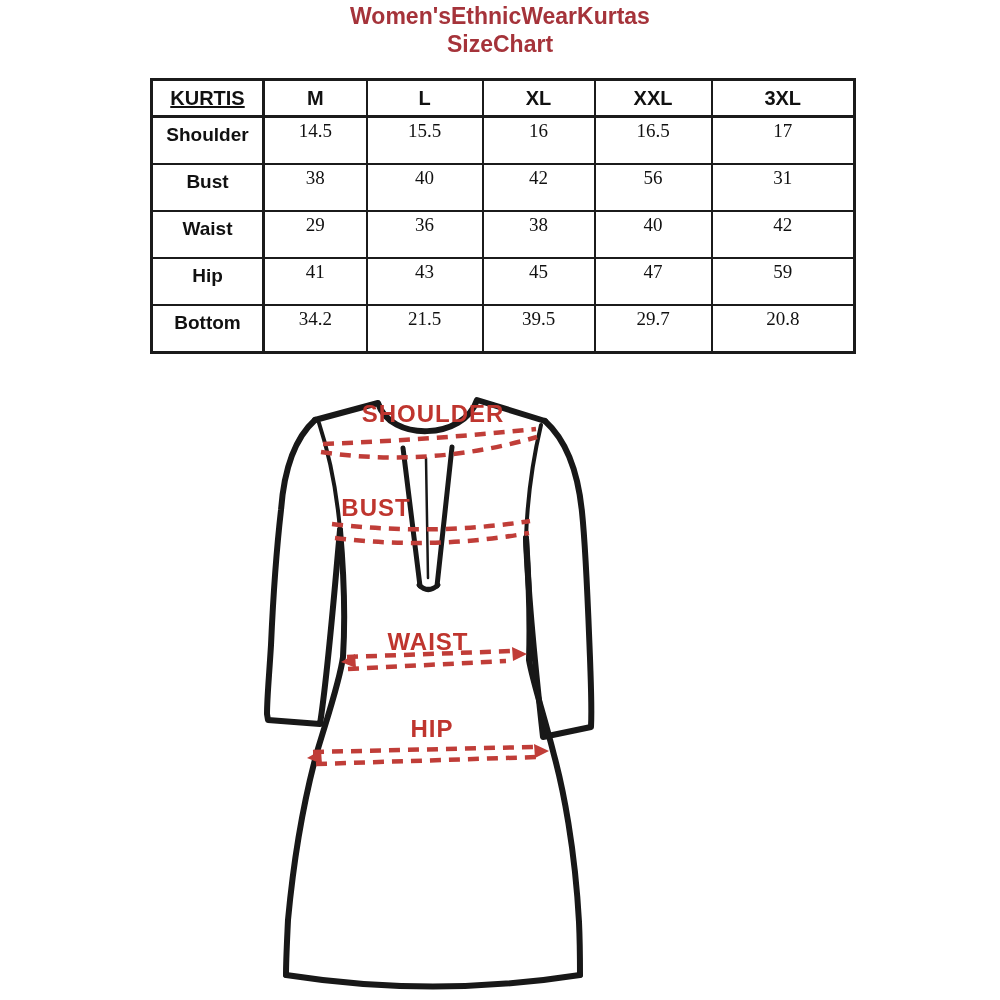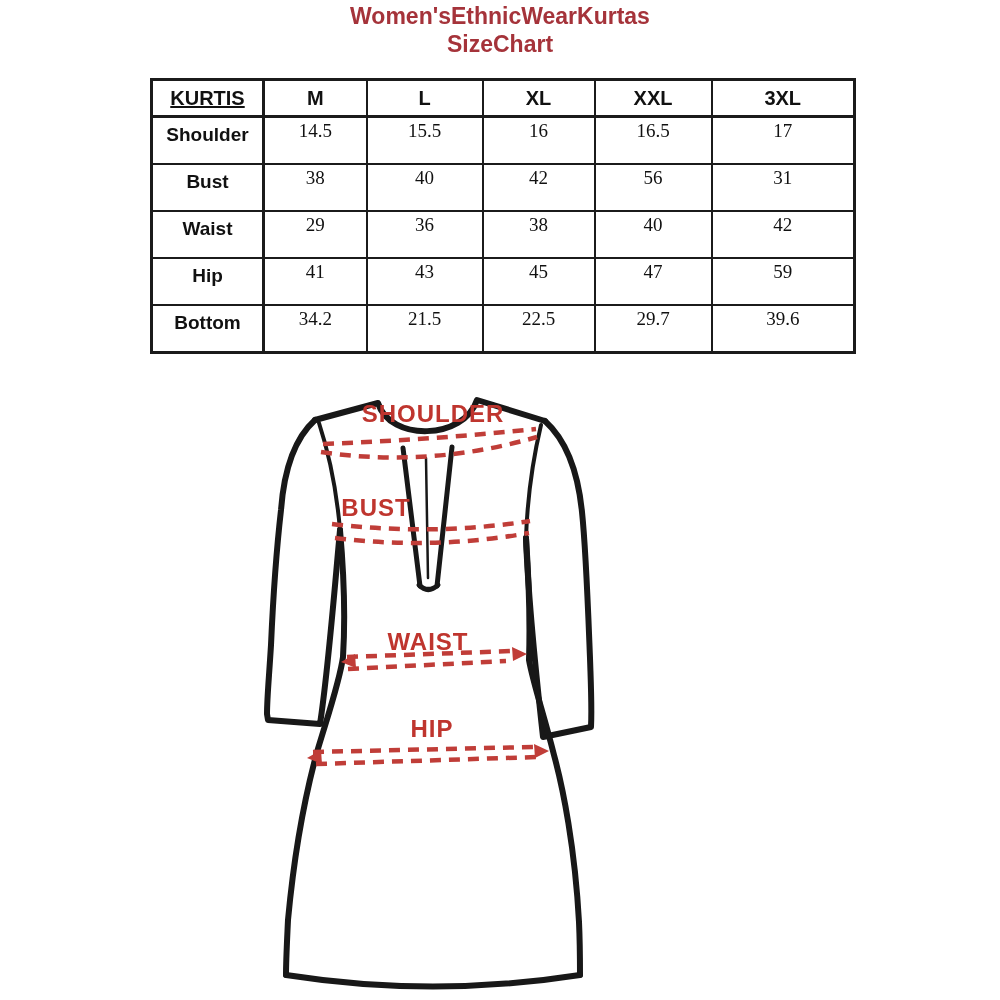--- a/index.html
+++ b/index.html
@@ -97,23 +97,23 @@
         <td>41</td>
         <td>43</td>
         <td>45</td>
         <td>47</td>
         <td>59</td>
       </tr>
       <tr>
         <th>Bottom</th>
         <td>34.2</td>
         <td>21.5</td>
-        <td>22.5</td>
+        <td>39.5</td>
         <td>29.7</td>
-        <td>39.6</td>
+        <td>20.8</td>
       </tr>
     </tbody>
   </table>
 
   <svg id="diagram" width="1000" height="610" viewBox="0 0 1000 610">
 
     <path class="outline" d="M 315,30 L 378,13 C 390,52 464,50 477,10 L 545,31"></path>
     <path class="outline" d="M 315,30 C 295,48 284,80 281,120 C 277,155 273,210 271,255 C 269,288 267,308 267,324
              L 268,330 L 320,334 C 328,282 334,205 340,140"></path>
     <path class="outline" d="M 545,31 C 566,50 578,82 582,122 C 586,160 588,218 590,268 C 591,298 592,318 591,337

